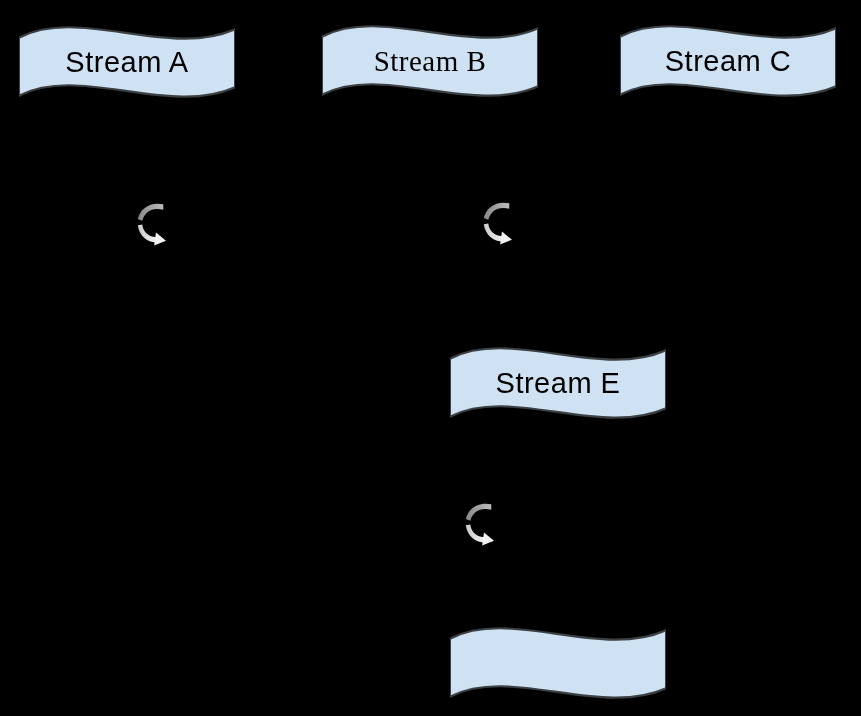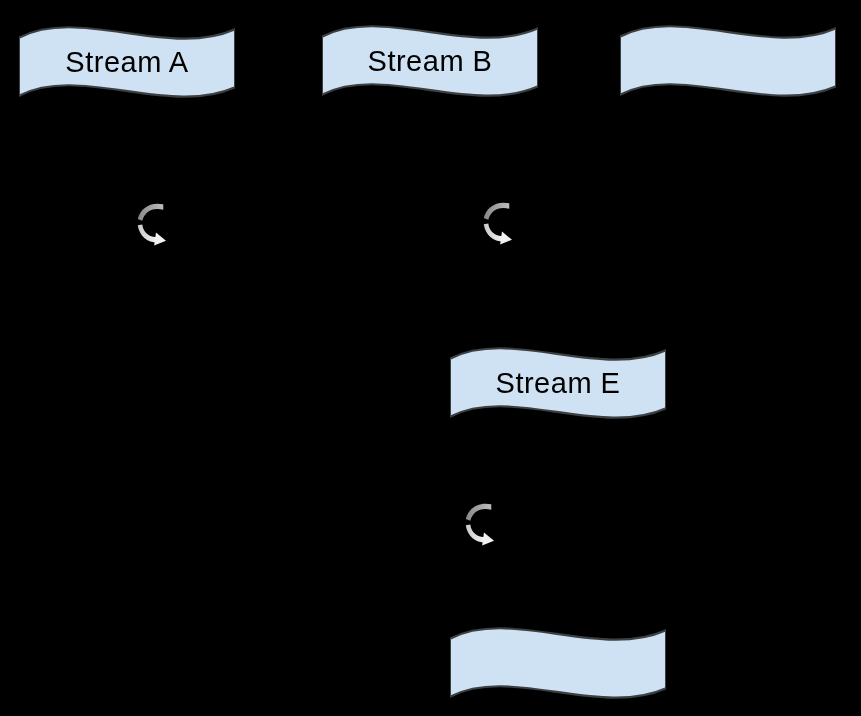--- a/index.html
+++ b/index.html
@@ -69,31 +69,32 @@
     </defs>
   </svg>
 
   <div class="node" style="left:19px; top:23px;">
     <svg class="wave" viewBox="0 0 216 74" preserveAspectRatio="none">
       <path d="M 0 14 C 60 -16 150 34 216 6 L 216 61 C 150 89 60 39 0 69 Z" fill="#cfe2f3" stroke="#3c4043" stroke-width="2"></path>
     </svg>
     <span class="label">Stream A</span>
   </div>
 
-  <div class="node" style="left:322px; top:22px;">
+  <div class="node" style="left:322px; top:22px;font-family:Liberation Serif, serif;">
     <svg class="wave" viewBox="0 0 216 74" preserveAspectRatio="none">
       <path d="M 0 14 C 60 -16 150 34 216 6 L 216 61 C 150 89 60 39 0 69 Z" fill="#cfe2f3" stroke="#3c4043" stroke-width="2"></path>
     </svg>
     <span class="label">Stream B</span>
   </div>
 
   <div class="node" style="left:620px; top:22px;">
     <svg class="wave" viewBox="0 0 216 74" preserveAspectRatio="none">
       <path d="M 0 14 C 60 -16 150 34 216 6 L 216 61 C 150 89 60 39 0 69 Z" fill="#cfe2f3" stroke="#3c4043" stroke-width="2"></path>
     </svg>
+    <span class="label">Stream C</span>
   </div>
 
   <div class="cycle" style="left:135px; top:200px;">
     <svg viewBox="0 0 34 50">
       <path d="M 31 4 C 17 1 6 8 3 20 L 8 22 C 11 12 19 7 31 10 Z" fill="url(#gradTop)"></path>
       <path d="M 3 27 C 5 39 13 46 25 46 L 25 40 C 16 40 9 35 8 26 Z" fill="url(#gradBottom)"></path>
       <polygon points="23 35, 34 44, 21 49" fill="#f2f2f2"></polygon>
     </svg>
   </div>
 

